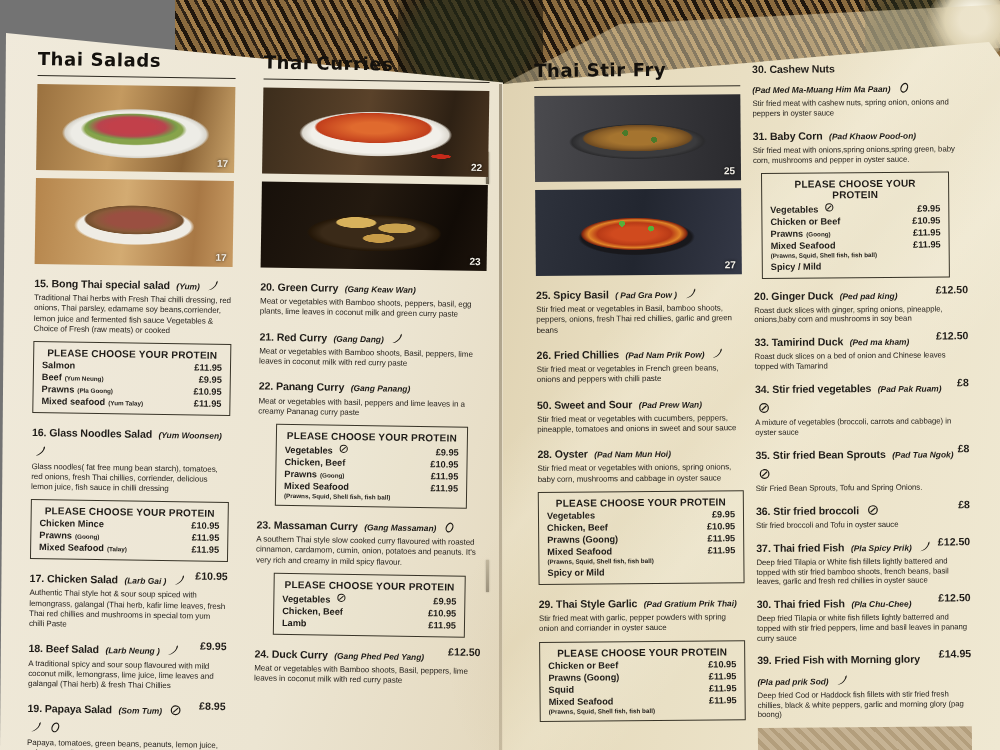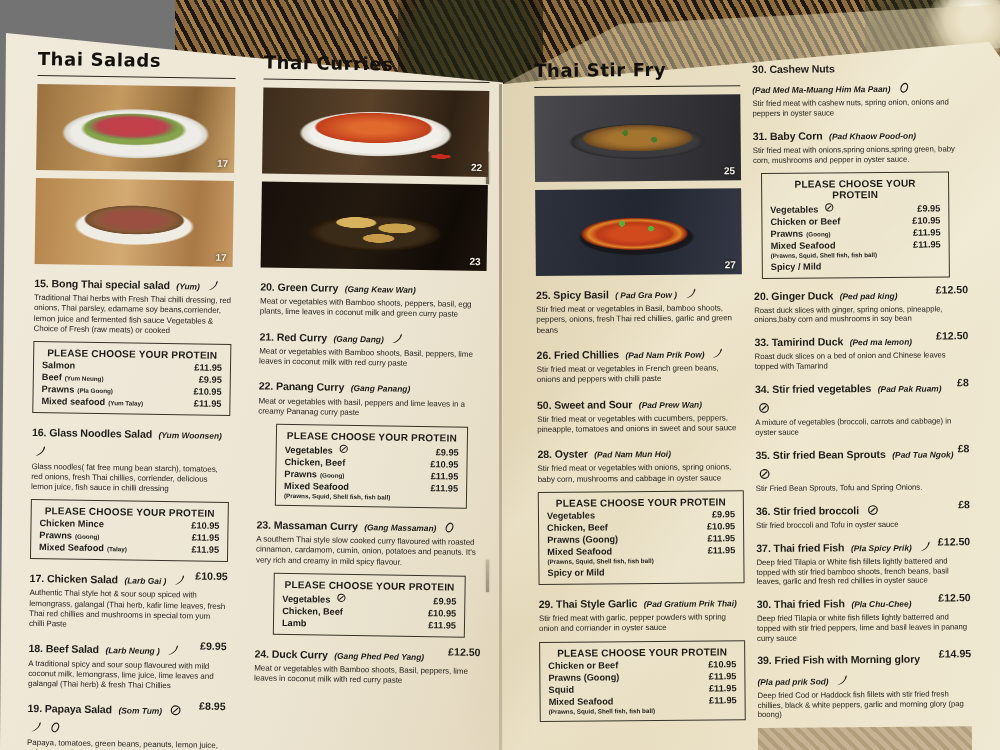--- a/index.html
+++ b/index.html
@@ -560,21 +560,21 @@
           <span class="ititle">20. Ginger Duck</span>
           <span class="ithai">(Ped pad king)</span>
         </div>
         <div class="idesc">Roast duck slices with ginger, spring onions, pineapple, onions,baby corn and mushrooms in soy bean</div>
       </div>
 
       <div class="item">
         <div class="ihead">
           <span class="iprice">£12.50</span>
           <span class="ititle">33. Tamirind Duck</span>
-          <span class="ithai">(Ped ma lemon)</span>
+          <span class="ithai">(Ped ma kham)</span>
         </div>
         <div class="idesc">Roast duck slices on a bed of onion and Chinese leaves topped with Tamarind</div>
       </div>
 
       <div class="item">
         <div class="ihead">
           <span class="iprice">£8</span>
           <span class="ititle">34. Stir fried vegetables</span>
           <span class="ithai">(Pad Pak Ruam)</span>
           <svg class="icn line">

